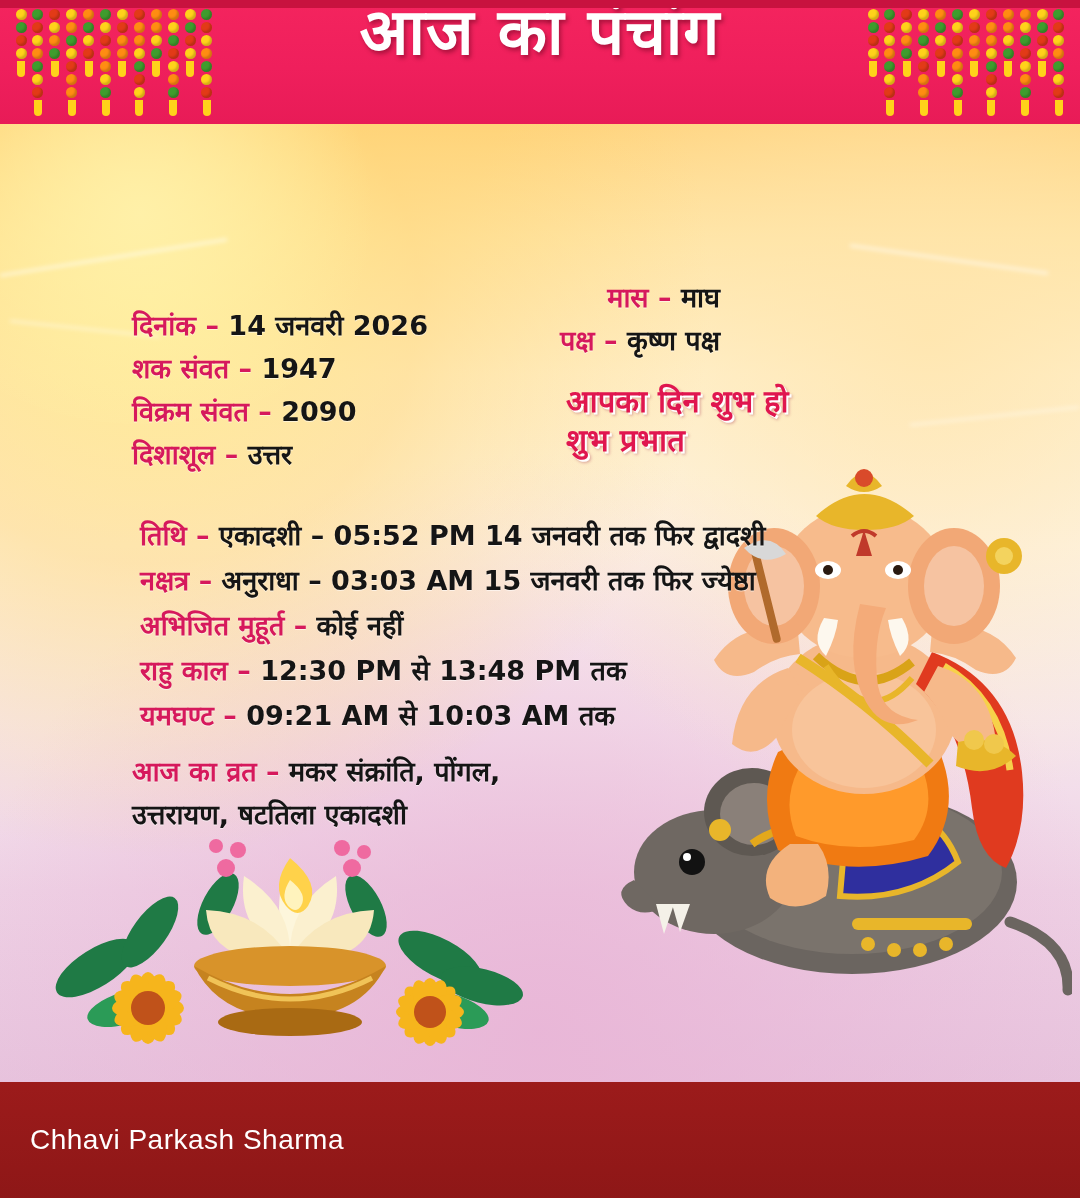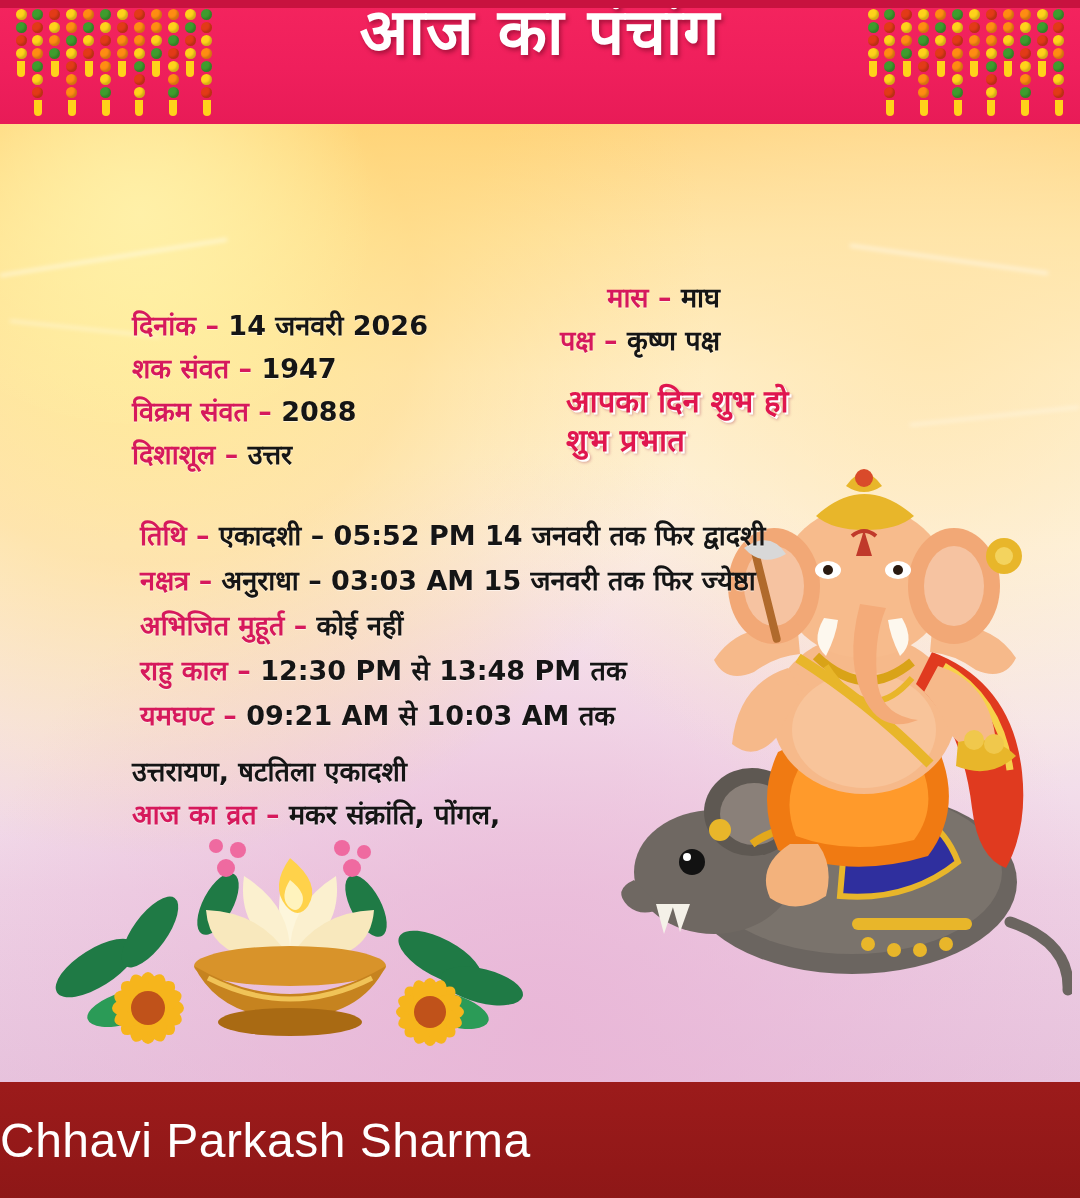--- a/index.html
+++ b/index.html
@@ -150,21 +150,22 @@
 
   
   .footer {
     position: relative;
     width: 1080px; height: 116px;
     background: linear-gradient(180deg, #9c1b1b 0%, #8e1717 100%);
     display: flex; align-items: center;
   }
   .footer-name {
     color: #ffffff;
-    font-size: 48px;
+    font-size: 28px;
+    padding-left: 30px;
     font-family: "Liberation Sans", sans-serif;
     letter-spacing: .5px;
   }
 </style>
 </head>
 <body>
 
 <div class="card">
 
   <div class="header">
@@ -412,21 +413,21 @@
     <div class="streak s1"></div>
     <div class="streak s2"></div>
     <div class="streak s3"></div>
     <div class="streak s4"></div>
 
     <div class="content">
 
       <div class="col-left" id="left-col">
           <div class="pan-line"><span class="k">दिनांक</span><span class="k"> – </span><span class="v">14 जनवरी 2026</span></div>
           <div class="pan-line"><span class="k">शक संवत</span><span class="k"> – </span><span class="v">1947</span></div>
-          <div class="pan-line"><span class="k">विक्रम संवत</span><span class="k"> – </span><span class="v">2088</span></div>
+          <div class="pan-line"><span class="k">विक्रम संवत</span><span class="k"> – </span><span class="v">2090</span></div>
           <div class="pan-line"><span class="k">दिशाशूल</span><span class="k"> – </span><span class="v">उत्तर</span></div>
         </div>
 
       <div class="col-right" id="right-col">
           <div class="pan-line"><span class="k">मास</span><span class="k"> – </span><span class="v">माघ</span></div>
           <div class="pan-line"><span class="k">पक्ष</span><span class="k"> – </span><span class="v">कृष्ण पक्ष</span></div>
         </div>
 
       <div class="greet">
         <div>आपका दिन शुभ हो</div>
@@ -436,24 +437,24 @@
       <div class="full-rows" id="full-rows">
           <div class="pan-line"><span class="k">तिथि</span><span class="k"> – </span><span class="v">एकादशी – 05:52 PM 14 जनवरी तक फिर द्वादशी</span></div>
           <div class="pan-line"><span class="k">नक्षत्र</span><span class="k"> – </span><span class="v">अनुराधा – 03:03 AM 15 जनवरी तक फिर ज्येष्ठा</span></div>
           <div class="pan-line"><span class="k">अभिजित मुहूर्त</span><span class="k"> – </span><span class="v">कोई नहीं</span></div>
           <div class="pan-line"><span class="k">राहु काल</span><span class="k"> – </span><span class="v">12:30 PM से 13:48 PM तक</span></div>
           <div class="pan-line"><span class="k">यमघण्ट</span><span class="k"> – </span><span class="v">09:21 AM से 10:03 AM तक</span></div>
         </div>
 
       <div class="vrat-wrap">
         <div class="pan-line">
+          <span class="k">आज का व्रत</span><span class="k"> – </span><span class="v">मकर संक्रांति, पोंगल,</span>
+        </div>
+        <div class="pan-line">
           <span class="v">उत्तरायण, षटतिला एकादशी</span>
-        </div>
-        <div class="pan-line">
-          <span class="k">आज का व्रत</span><span class="k"> – </span><span class="v">मकर संक्रांति, पोंगल,</span>
         </div>
       </div>
     </div>
 
     <svg class="ganesh" viewBox="0 0 470 560" aria-hidden="true">
 
       <ellipse cx="250" cy="430" rx="165" ry="92" fill="#6b6560"></ellipse>
       <ellipse cx="250" cy="420" rx="150" ry="82" fill="#7a736c"></ellipse>
 
       <ellipse cx="112" cy="420" rx="80" ry="62" fill="#6f6862"></ellipse>

